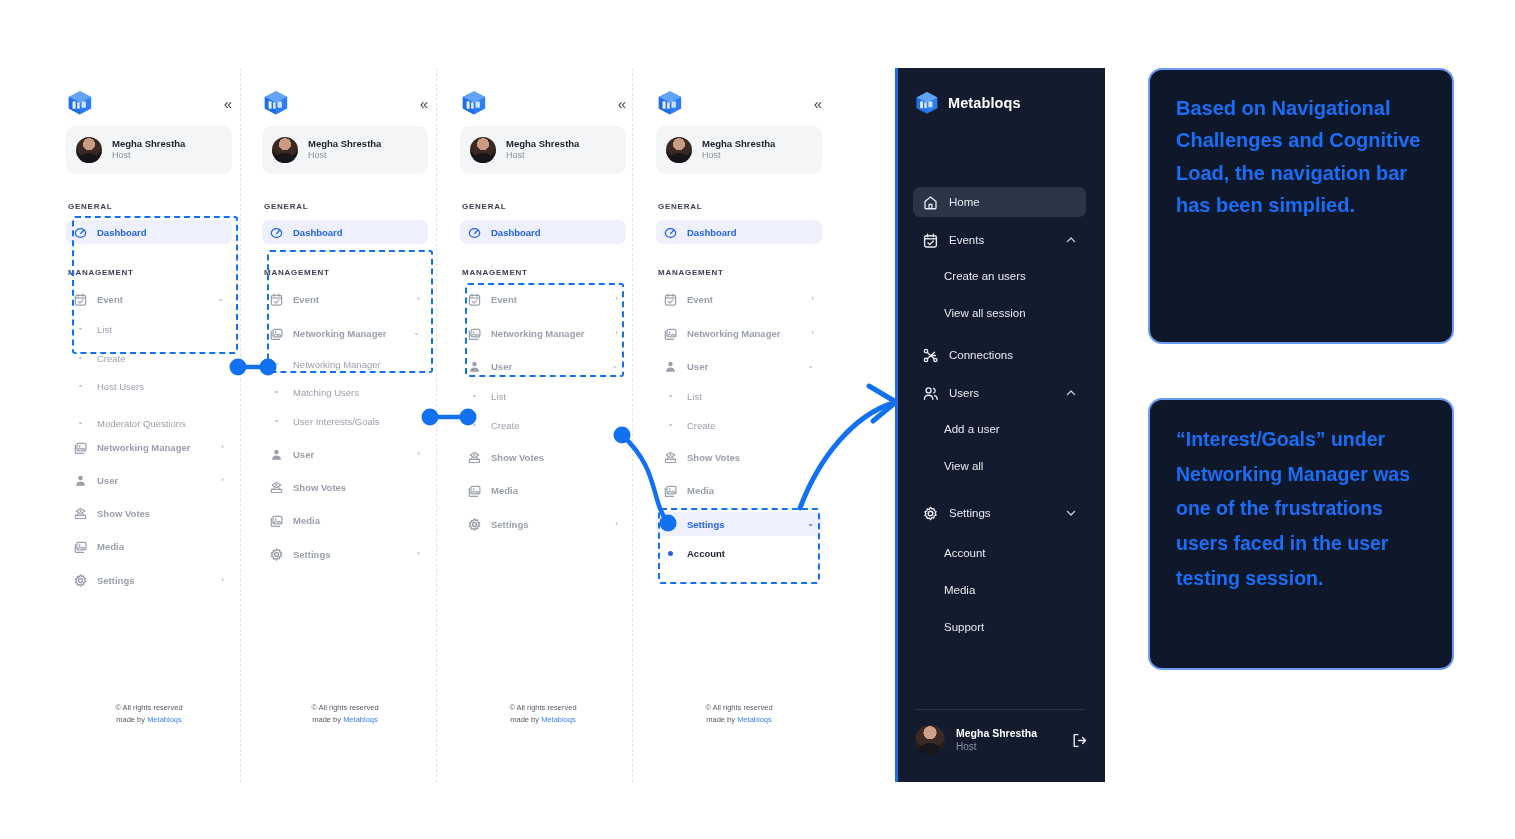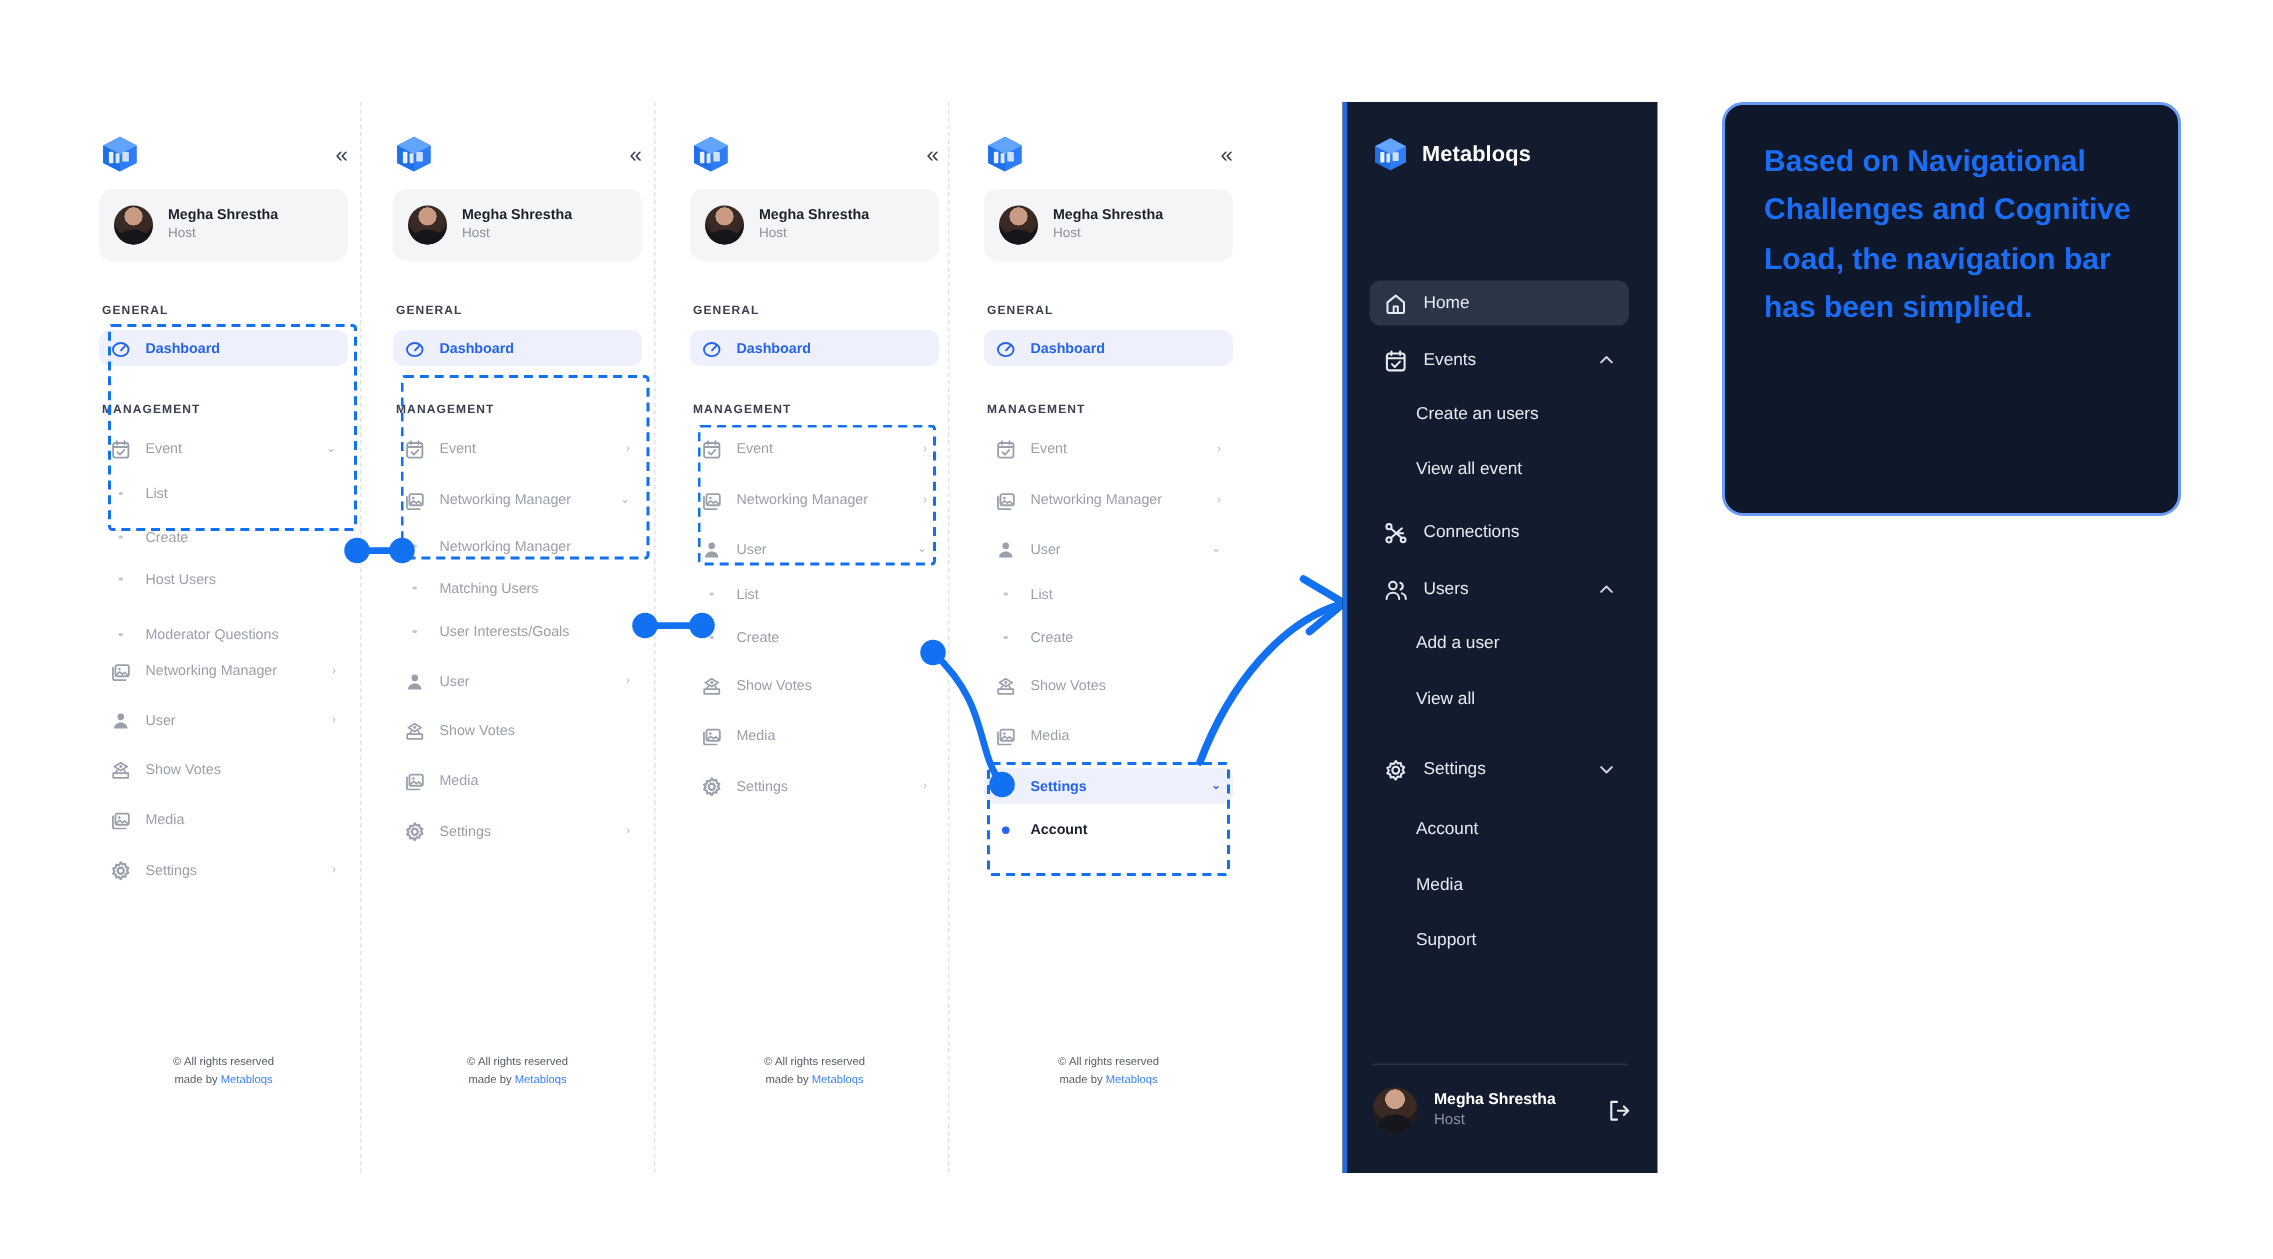--- a/index.html
+++ b/index.html
@@ -60,21 +60,21 @@
   .pc-role{font-size:9px;color:#8b909c;line-height:1.3;}
 
   .sec-label{
     position:absolute;left:18px;
     font-size:8px;font-weight:700;color:#3a4050;letter-spacing:.75px;
   }
   .nav-item{
     position:absolute;left:16px;right:16px;height:24px;
     display:flex;align-items:center;gap:10px;padding:0 8px;
     box-sizing:border-box;border-radius:7px;
-    font-size:9.5px;color:#9aa0ab;
+    font-size:9.5px;color:#9aa0ab;font-weight:bold;
   }
   .nav-item.active{background:#eef1fd;color:#2563eb;font-weight:700;}
   .nav-item .ico{width:13px;height:13px;flex:none;display:block;}
   .nav-item .lbl{flex:1;white-space:nowrap;}
   .nav-item .chev{font-size:8px;color:#b6bac3;line-height:1;}
   .nav-sub{
     position:absolute;left:16px;right:16px;height:22px;
     display:flex;align-items:center;gap:10px;padding:0 8px;
     box-sizing:border-box;font-size:9.5px;color:#9aa0ab;
   }
@@ -644,21 +644,21 @@
     <div class="dn-item" style="top:157px">
       <svg class="ico" viewBox="0 0 14 14">
           <use href="#ic-calendar"></use>
         </svg>
       <span class="lbl">Events</span>
       <svg class="chev" viewBox="0 0 10 10">
           <path d="M1.4 6.6 5 3l3.6 3.6" fill="none" stroke="#cfd5e0" stroke-width="1.3" stroke-linecap="round" stroke-linejoin="round"></path>
         </svg>
     </div>
     <div class="dn-sub" style="top:195px">Create an users</div>
-    <div class="dn-sub" style="top:232px">View all event</div>
+    <div class="dn-sub" style="top:232px">View all session</div>
     <div class="dn-item" style="top:272px">
       <svg class="ico" viewBox="0 0 15 15">
           <use href="#ic-conn"></use>
         </svg>
       <span class="lbl">Connections</span>
     </div>
     <div class="dn-item" style="top:310px">
       <svg class="ico" viewBox="0 0 15 15">
           <use href="#ic-users"></use>
         </svg>
@@ -689,14 +689,15 @@
         <div class="nm">Megha Shrestha</div>
         <div class="rl">Host</div>
       </div>
       <svg style="width:15px;height:15px;color:#e7eaf0;flex:none" viewBox="0 0 15 15">
           <use href="#ic-logout"></use>
         </svg>
     </div>
   </div>
 
   <div class="callout" style="left:1148px;top:68px;width:306px;height:276px">Based on Navigational Challenges and Cognitive Load, the navigation bar has been simplied.</div>
+  <div class="callout" style="left:1148px;top:398px;width:306px;height:272px;font-size:19.5px;line-height:1.78">“Interest/Goals” under Networking Manager was one of the frustrations users faced in the user testing session.</div>
 
 </div>
 
 </body></html>

